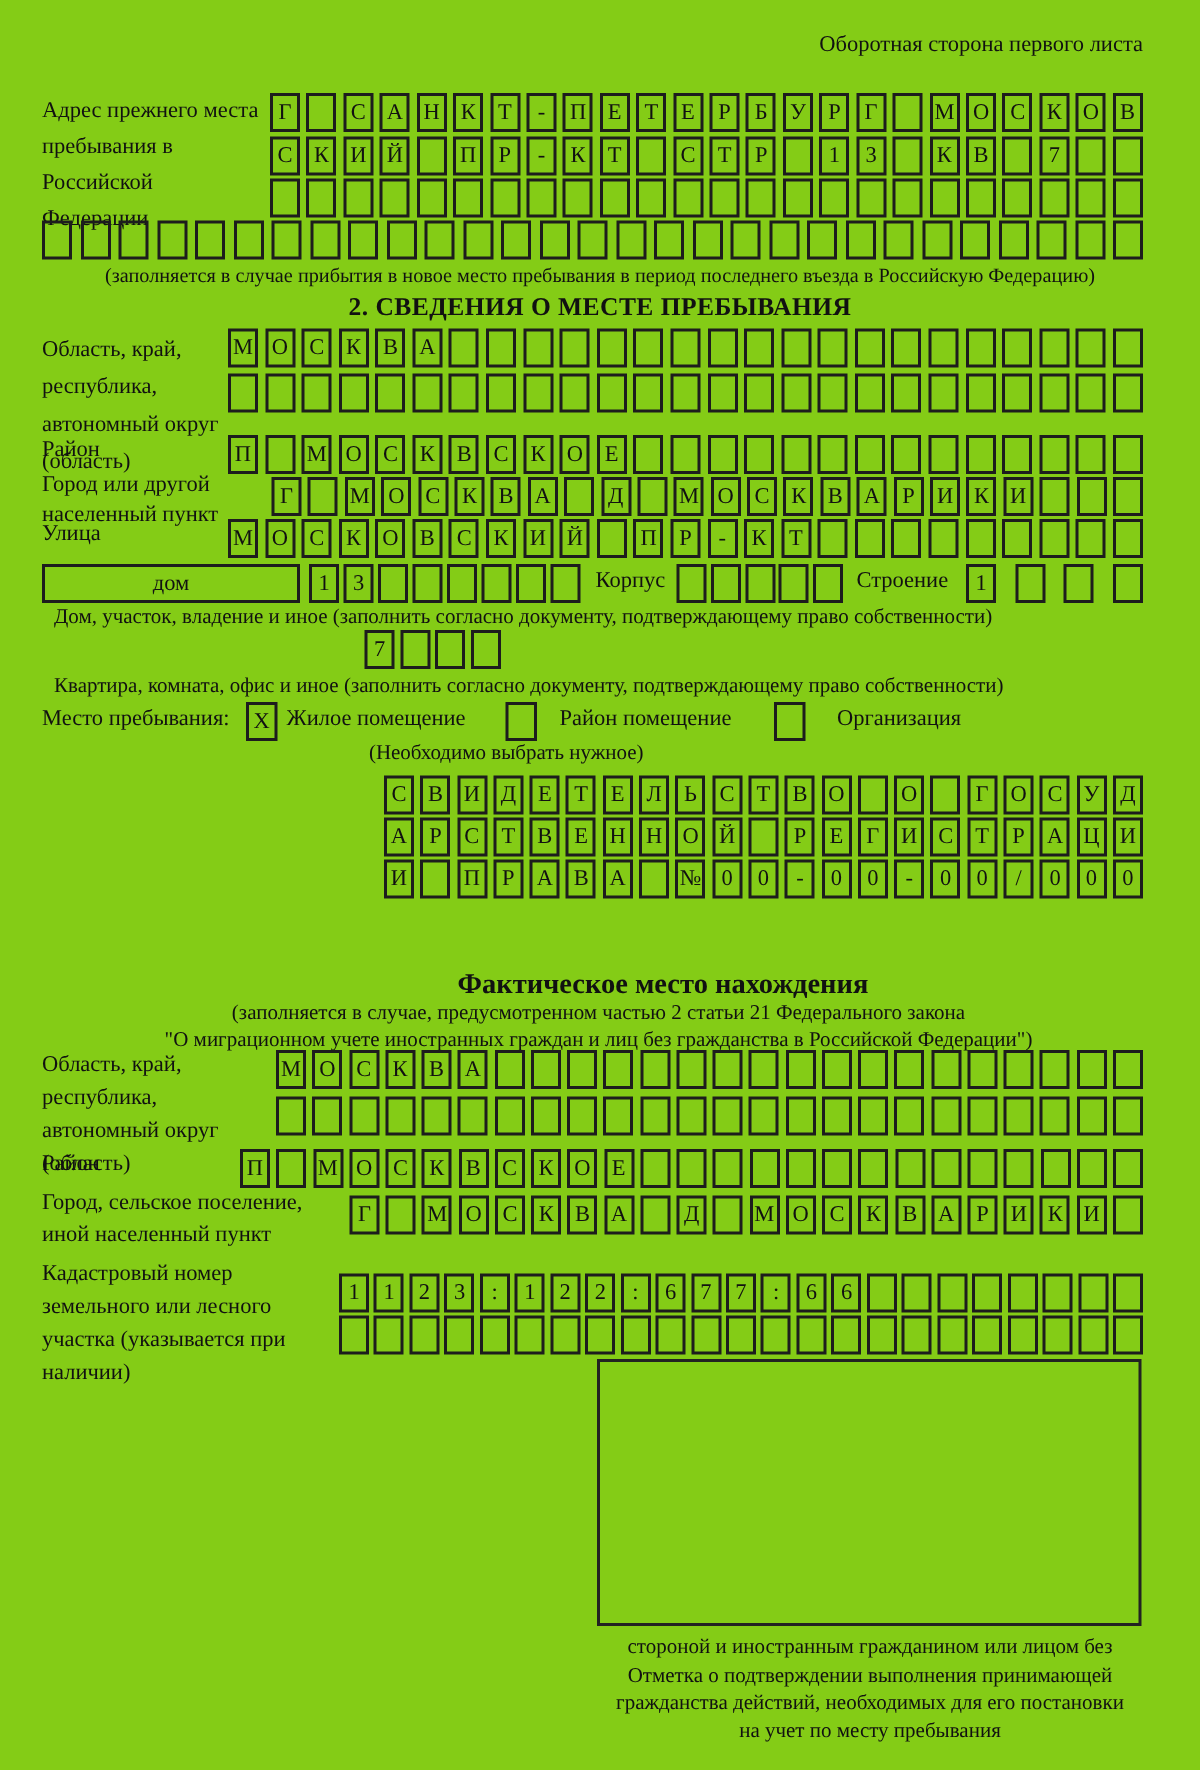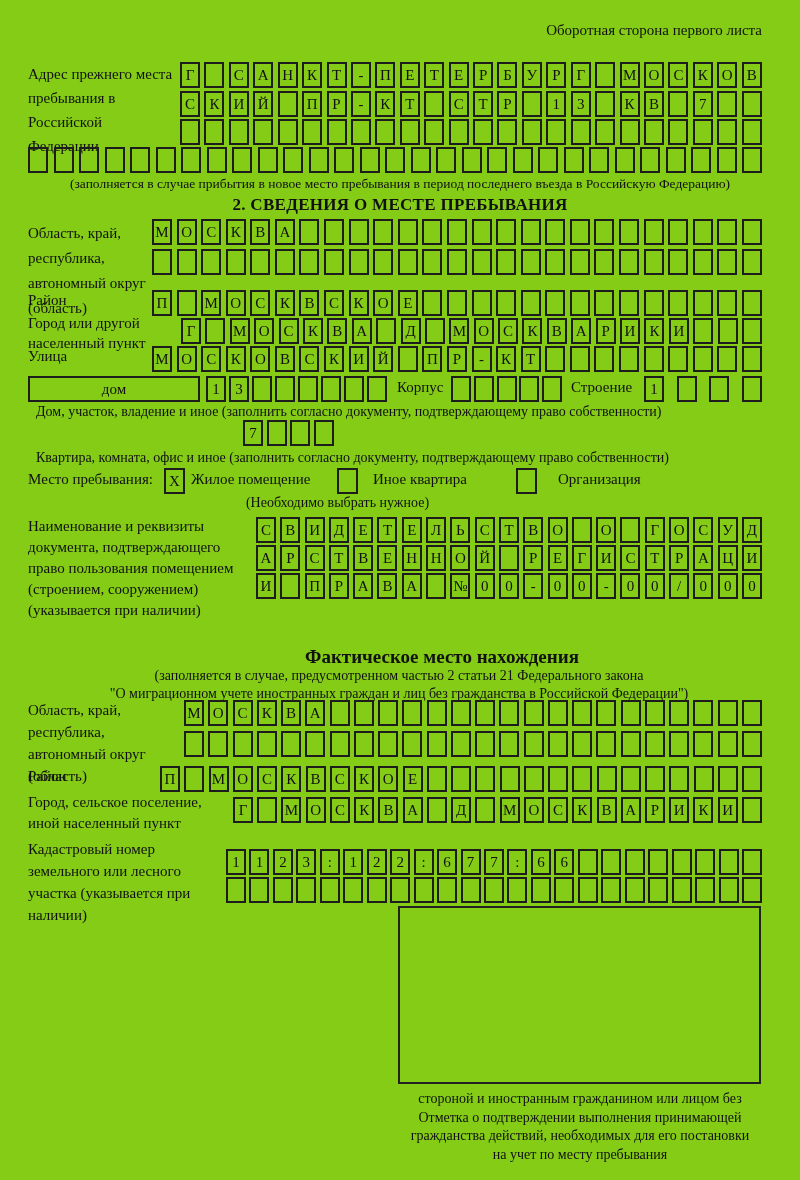--- a/index.html
+++ b/index.html
@@ -316,26 +316,25 @@
       <div class="cell"></div>
       <div class="cell"></div>
       <div class="cell"></div>
     </div>
   <div class="abs cap14" style="left:36px;top:450px;">Квартира, комната, офис и иное (заполнить согласно документу, подтверждающему право собственности)</div>
 
   <div class="abs lbl" style="left:28px;top:471px;">Место пребывания:</div>
   <div class="chk" style="left:164px;top:468px;">X</div>
   <div class="abs lbl" style="left:191px;top:471px;">Жилое помещение</div>
   <div class="chk" style="left:337px;top:468px;"></div>
-  <div class="abs lbl" style="left:373px;top:471px;">Иное квартира</div>
+  <div class="abs lbl" style="left:373px;top:471px;">Район помещение</div>
   <div class="chk" style="left:516px;top:468px;"></div>
   <div class="abs lbl" style="left:558px;top:471px;">Организация</div>
   <div class="abs cap14 center" style="left:115px;top:495px;width:445px;">(Необходимо выбрать нужное)</div>
 
-  <div class="abs lbl" style="left:28px;top:516px;width:210px;line-height:21px;">Наименование и реквизиты документа, подтверждающего право пользования помещением (строением, сооружением) (указывается при наличии)</div>
   <div class="cells" style="left:256px;top:517px;width:506px;">
       <div class="cell">С</div>
       <div class="cell">В</div>
       <div class="cell">И</div>
       <div class="cell">Д</div>
       <div class="cell">Е</div>
       <div class="cell">Т</div>
       <div class="cell">Е</div>
       <div class="cell">Л</div>
       <div class="cell">Ь</div>

